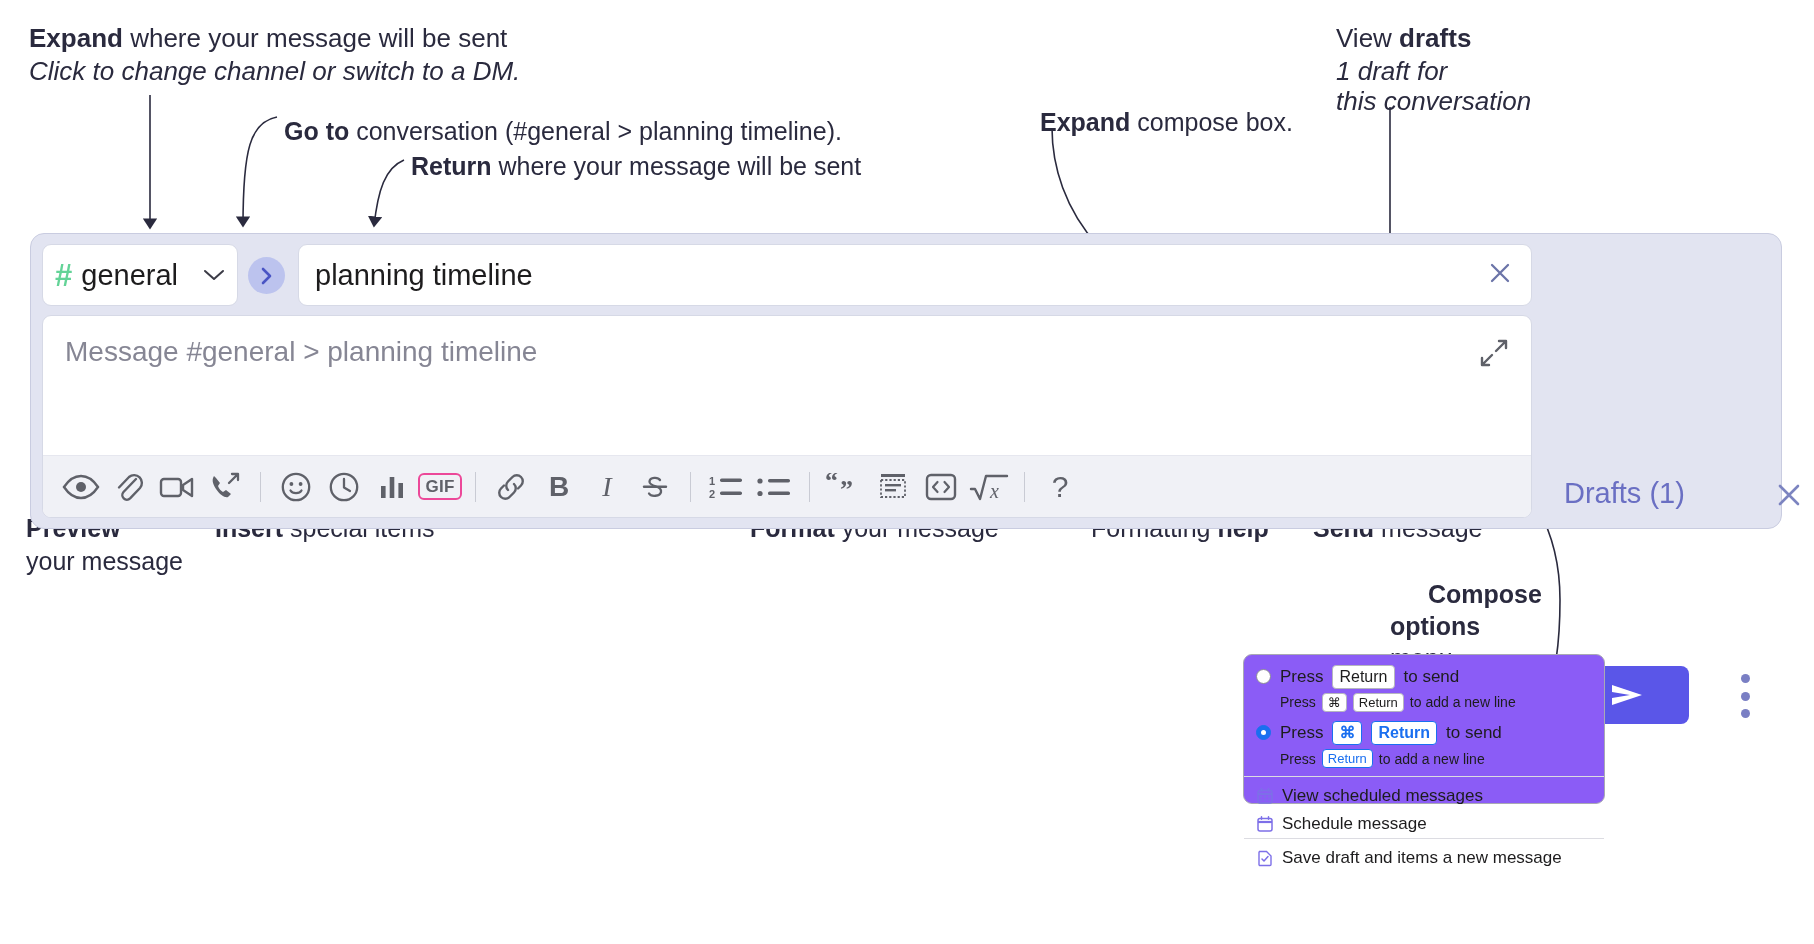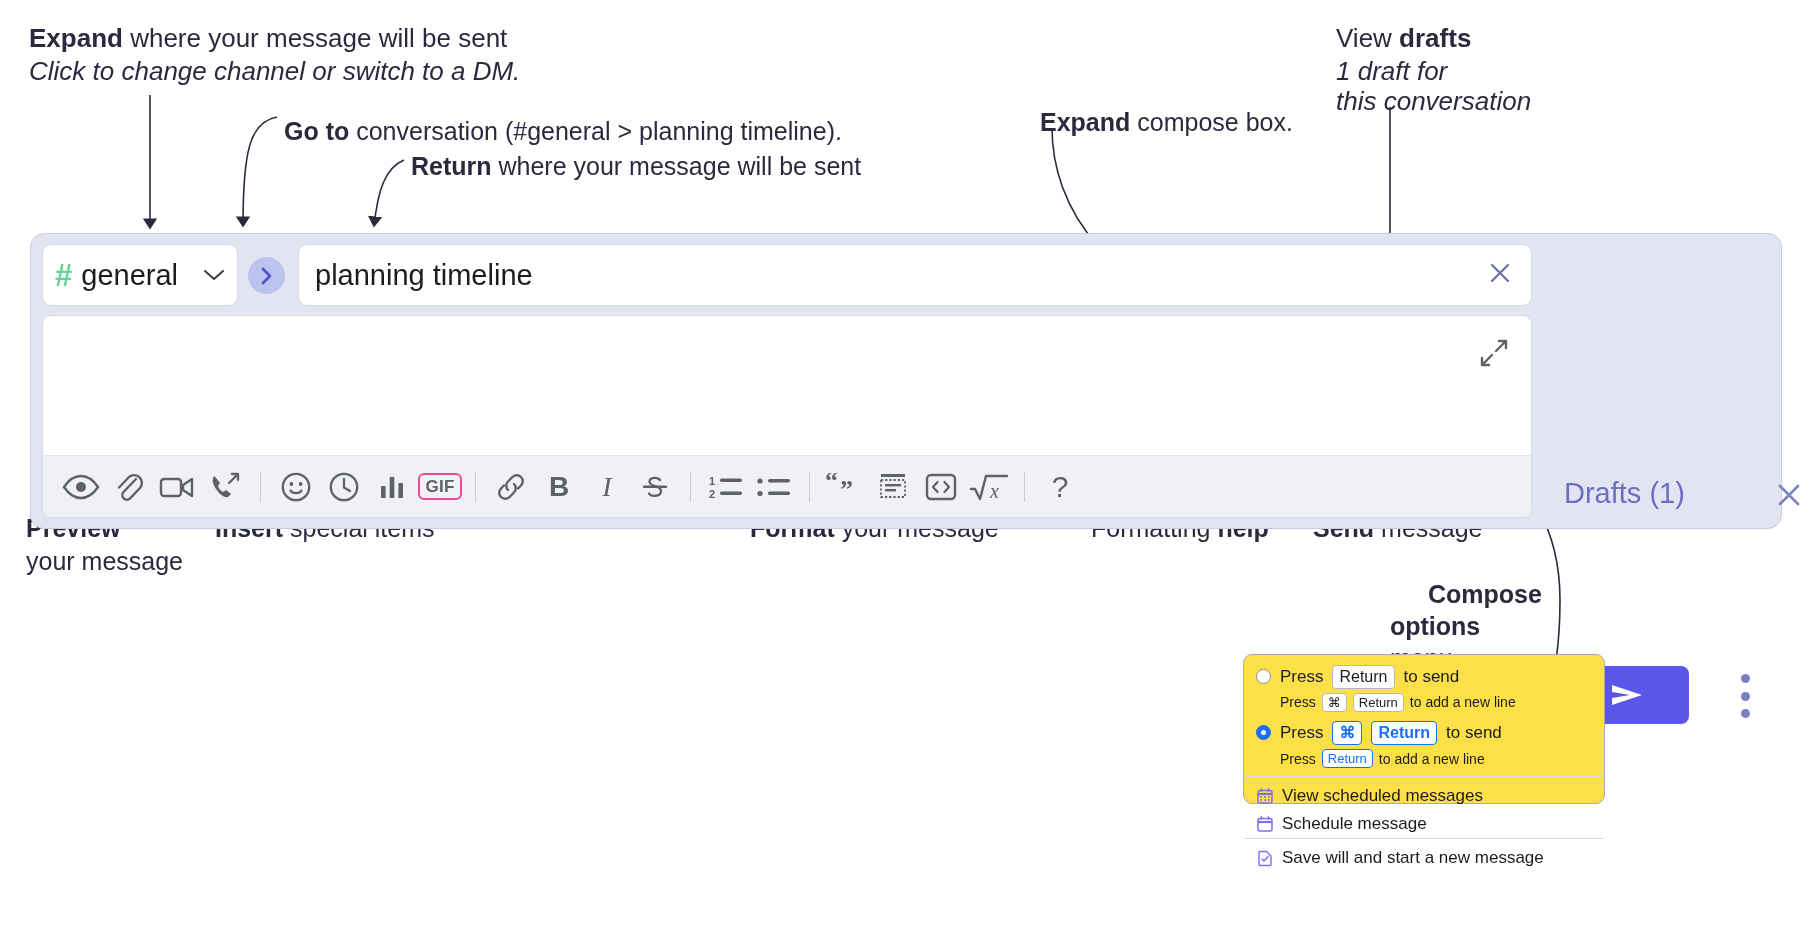--- a/index.html
+++ b/index.html
@@ -105,21 +105,21 @@
   }
   .kebab{
     position:absolute;left:1709px;top:440px;width:10px;height:44px;cursor:pointer;
     display:flex;flex-direction:column;align-items:center;justify-content:space-between;
   }
   .kebab i{display:block;width:9px;height:9px;border-radius:50%;background:#7a7fc4;}
 
   
   #popup{
     position:absolute;left:1243px;top:654px;width:362px;height:150px;
-    background:#fde047;border:1px solid #a9a9b3;border-radius:9px;
+    background:#8b5cf6;border:1px solid #a9a9b3;border-radius:9px;
     box-sizing:border-box;
   }
   #popup .grp{padding:10px 12px 8px 12px;}
   .optrow{display:flex;align-items:center;gap:9px;}
   .radio{
     width:15px;height:15px;border-radius:50%;border:1.6px solid #8b8b96;box-sizing:border-box;
     flex:0 0 auto;background:#fff;position:relative;cursor:pointer;
   }
   .radio.on{border-color:#1a6ff0;background:#1a6ff0;}
   .radio.on::after{content:"";position:absolute;left:3.6px;top:3.6px;width:5px;height:5px;border-radius:50%;background:#fff;}
@@ -243,20 +243,21 @@
         <span class="topictext">planning timeline</span>
         <span class="topicclose">
           <svg width="30" height="30" viewBox="0 0 30 30">
               <path d="M7,7 L23,23 M23,7 L7,23" stroke="#6b74a8" stroke-width="2.3" stroke-linecap="round"></path>
             </svg>
         </span>
       </div>
     </div>
 
     <div class="msgbox">
+      <div class="msgplaceholder">Message #general &gt; planning timeline</div>
 
       <span class="expandicon">
         <svg width="30" height="30" viewBox="0 0 30 30">
           <path d="M17,13 L27,3 M20,3 L27,3 L27,10" stroke="#5f6169" stroke-width="2.4" fill="none" stroke-linecap="round" stroke-linejoin="round"></path>
           <path d="M13,17 L3,27 M10,27 L3,27 L3,20" stroke="#5f6169" stroke-width="2.4" fill="none" stroke-linecap="round" stroke-linejoin="round"></path>
         </svg>
       </span>
 
       <div class="toolbar" id="toolbar">
           <span class="tbtn">
@@ -465,16 +466,16 @@
   <div class="sep"></div>
 
   <div style="padding:5px 0 0 0;">
     <div class="mrow">
       <span class="mico">
         <svg width="18" height="18" viewBox="0 0 18 18">
             <path d="M3,2.5 h7.5 L15,7 v8.5 a1,1 0 0 1 -1,1 H4 a1,1 0 0 1 -1,-1 V3.5 a1,1 0 0 1 1,-1 z" fill="none" stroke="#7d6fe8" stroke-width="1.4"></path>
             <path d="M6,10 L8,12 L12,7.6" stroke="#7d6fe8" stroke-width="1.5" fill="none" stroke-linecap="round" stroke-linejoin="round"></path>
           </svg>
       </span>
-      <span>Save will and start a new message</span>
+      <span>Save draft and items a new message</span>
     </div>
   </div>
 </div>
 
 </body></html>

